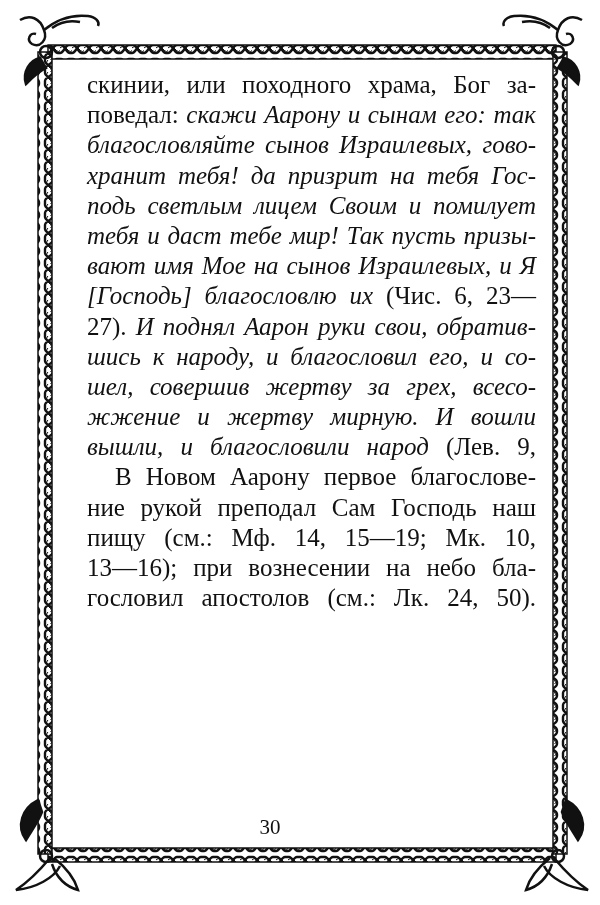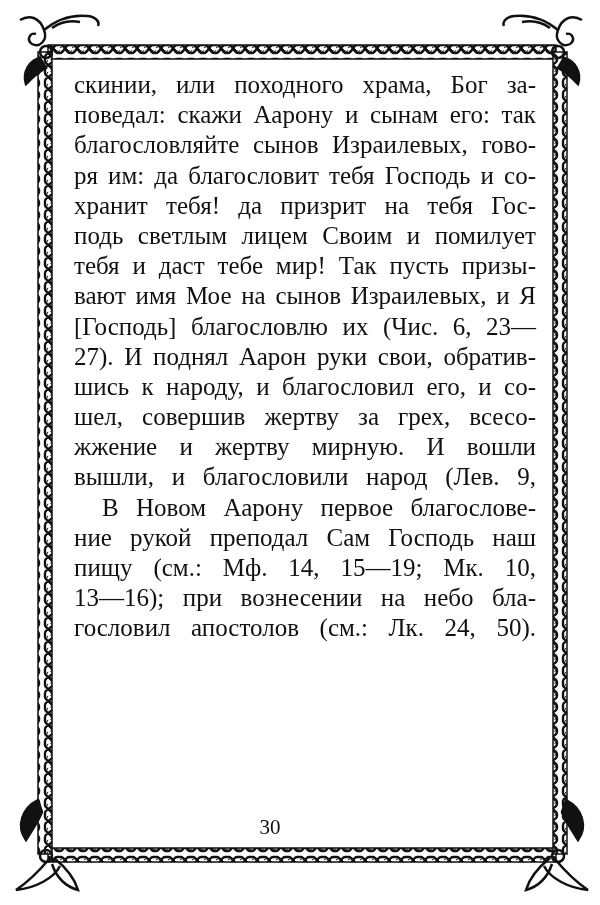--- a/index.html
+++ b/index.html
@@ -3,24 +3,24 @@
 <meta charset="utf-8">
 <style>
   html, body { margin: 0; padding: 0; background: #ffffff; }
   body { width: 600px; height: 905px; position: relative; overflow: hidden; }
   .frame { position: absolute; left: 0; top: 0; width: 600px; height: 905px; }
   .page {
     position: absolute; left: 74px; top: 70px; width: 462px;
     font-family: "Liberation Serif", "DejaVu Serif", serif;
     font-size: 25px; line-height: 30.2px; color: #111;
   }
-  .line { display: block; text-align: justify; text-align-last: justify; white-space: nowrap; height: 30.2px; }
+  .line { display: block; text-align: justify; text-align-last: justify; white-space: nowrap; height: 30.2px; margin-left: 13px; }
   .line.last { text-align-last: left; }
   .line.indent { padding-left: 28px; }
-  .it { }
+  .it { font-style: italic; }
   .pagenum {
     position: absolute; left: 0; width: 540px; top: 815px; text-align: center;
     font-family: "Liberation Serif", "DejaVu Serif", serif; font-size: 21px; color: #111;
   }
 </style>
 </head>
 <body>
 
 <svg class="frame" viewBox="0 0 600 905" xmlns="http://www.w3.org/2000/svg">
   <defs>
@@ -66,21 +66,20 @@
     <path d="M554 858 C564 870 576 882 588 890 C568 888 550 878 544 866"></path>
     <path d="M550 858 C540 866 530 876 526 890 C540 886 548 876 552 864"></path>
     <circle cx="558" cy="856" r="6"></circle>
   </g>
 </svg>
 
 <div class="page" id="page-body">
     <span class="line"><span>скинии, или походного храма, Бог за-</span></span>
     <span class="line"><span>поведал: </span><span class="it">скажи Аарону и сынам его: так</span></span>
     <span class="line"><span class="it">благословляйте сынов Израилевых, гово-</span></span>
-    <span class="line"><span class="it">ря им: да благословит тебя Господь и со-</span></span>
     <span class="line"><span class="it">хранит тебя! да призрит на тебя Гос-</span></span>
     <span class="line"><span class="it">подь светлым лицем Своим и помилует</span></span>
     <span class="line"><span class="it">тебя и даст тебе мир! Так пусть призы-</span></span>
     <span class="line"><span class="it">вают имя Мое на сынов Израилевых, и Я</span></span>
     <span class="line"><span class="it">[Господь] благословлю их </span><span>(Чис. 6, 23—</span></span>
     <span class="line"><span>27). </span><span class="it">И поднял Аарон руки свои, обратив-</span></span>
     <span class="line"><span class="it">шись к народу, и благословил его, и со-</span></span>
     <span class="line"><span class="it">шел, совершив жертву за грех, всесо-</span></span>
     <span class="line"><span class="it">жжение и жертву мирную. И вошли</span></span>
     <span class="line"><span class="it">вышли, и благословили народ </span><span>(Лев. 9,</span></span>

